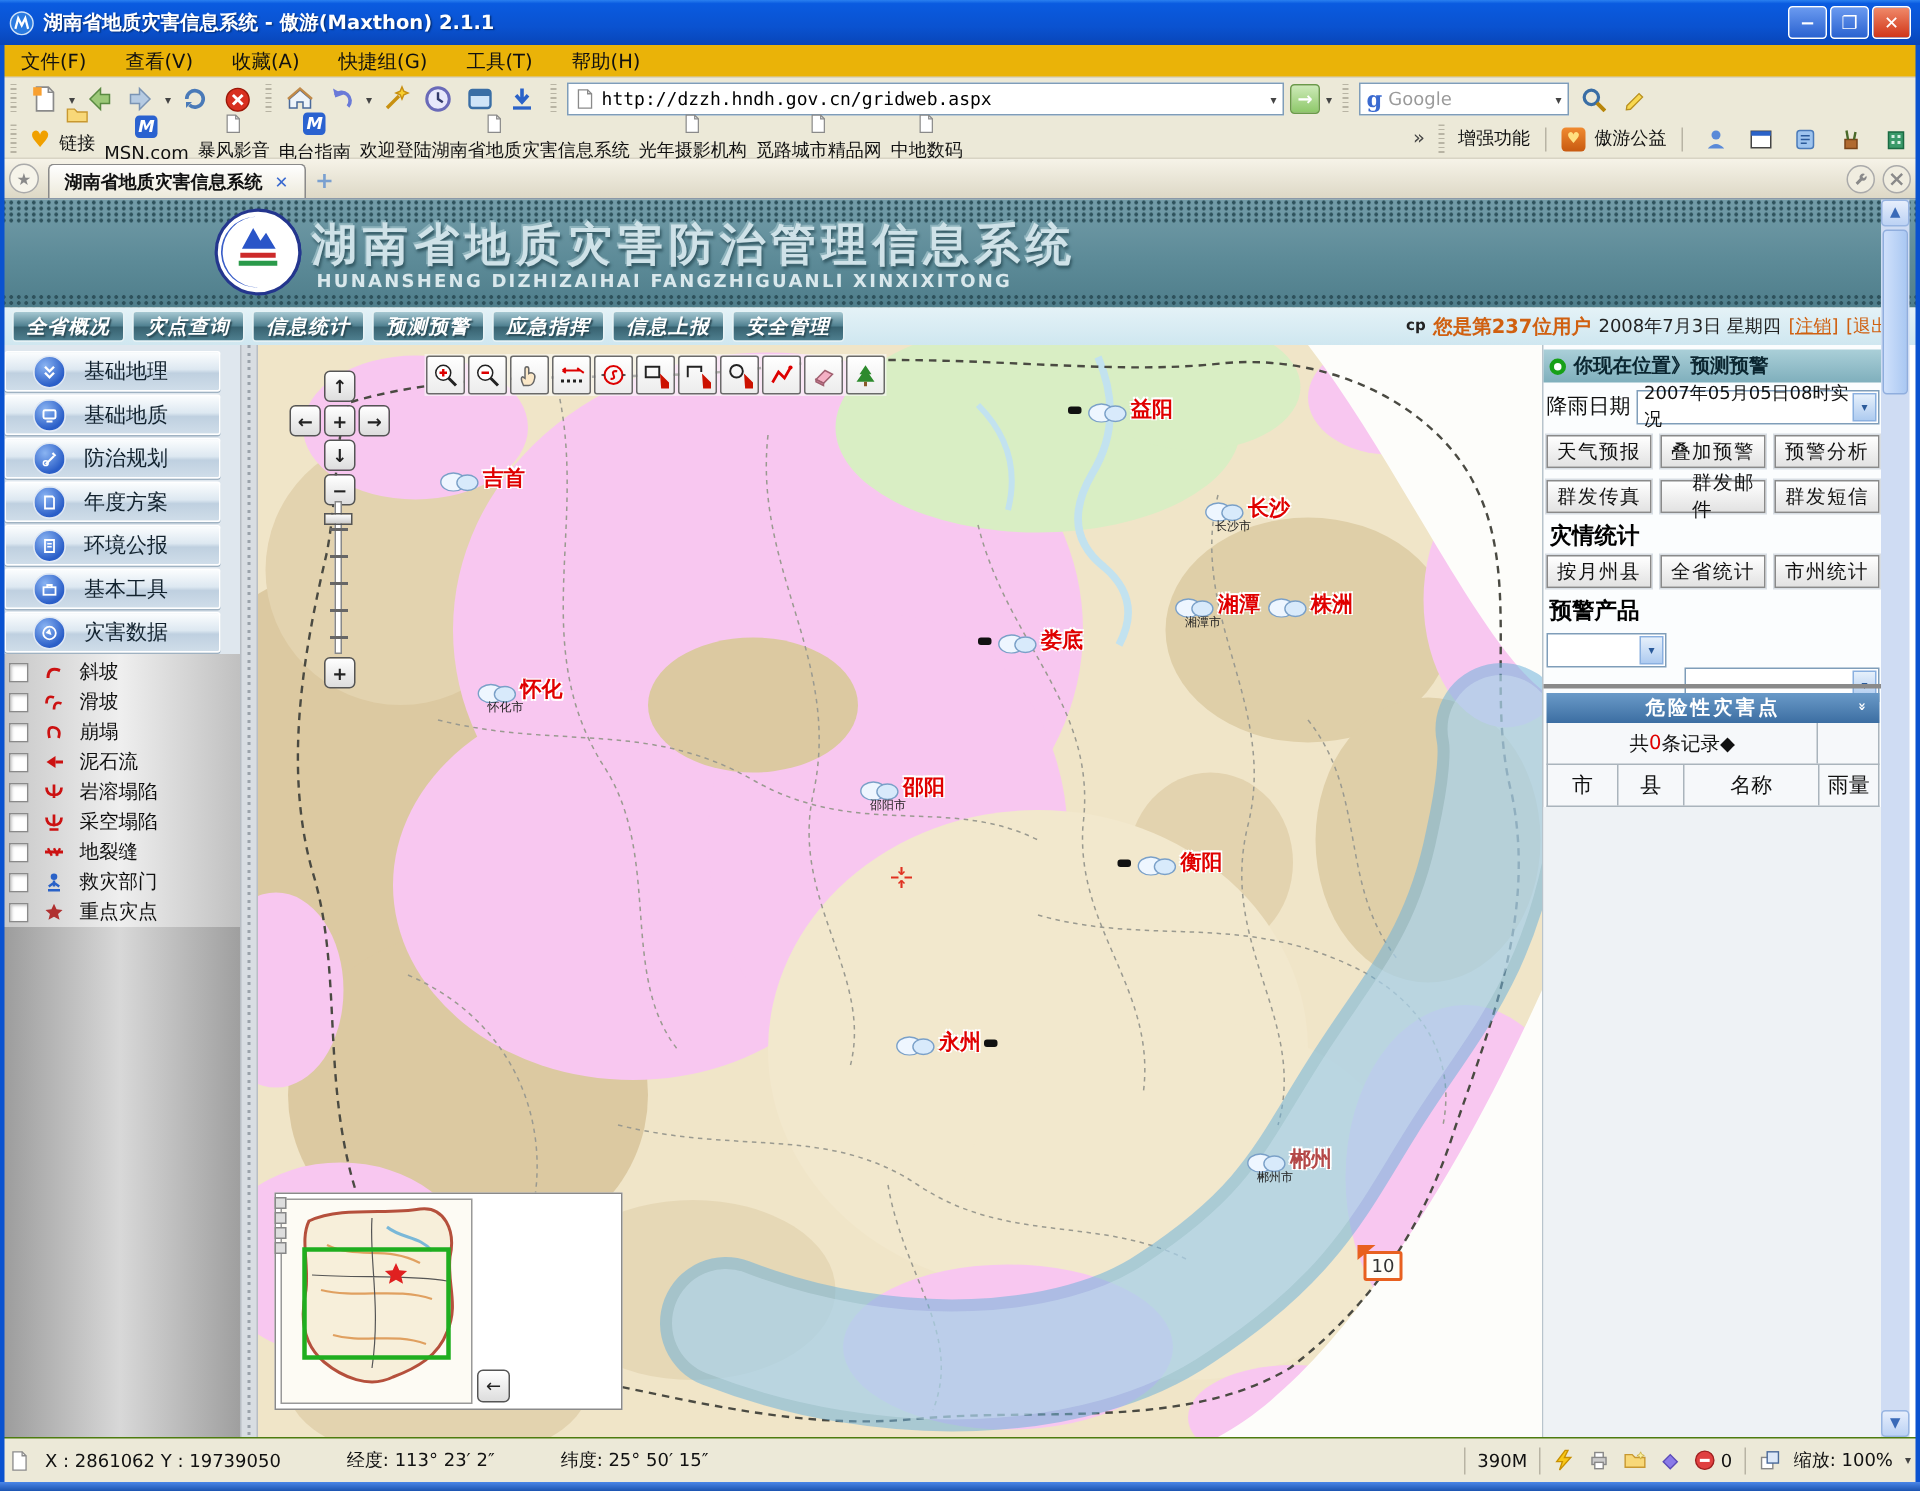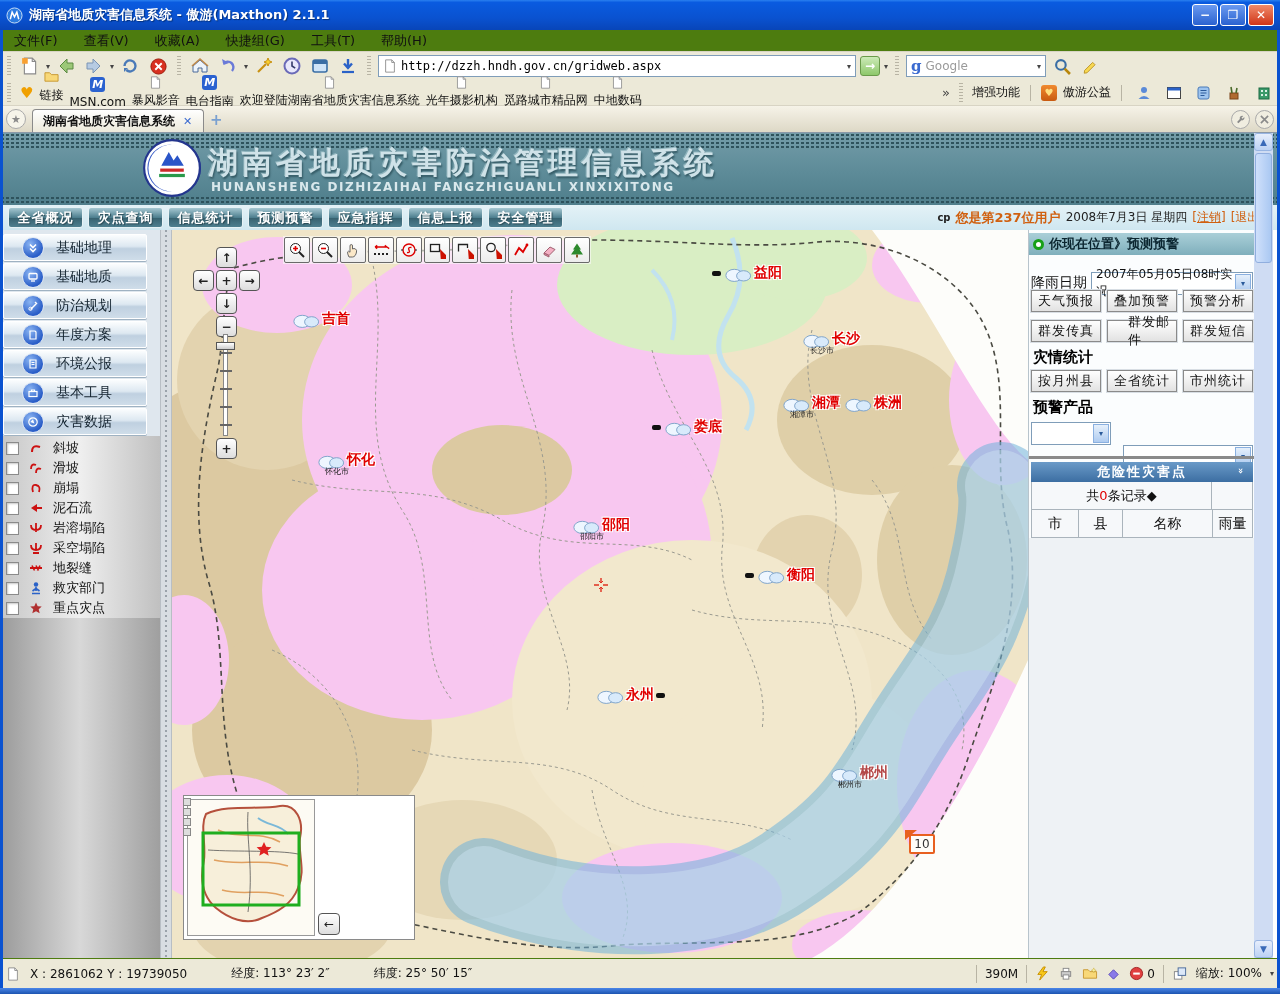--- a/index.html
+++ b/index.html
@@ -9,21 +9,21 @@
   .row{display:flex;align-items:center;}
 
   
   .titlebar{left:0;top:0;width:1280px;height:30px;background:linear-gradient(180deg,#2a80f0 0%,#0a5be0 8%,#0a52d0 60%,#0845b8 100%);display:flex;align-items:center;padding:0 6px;gap:6px;}
   .titlebar .ttl{color:#fff;font-weight:bold;font-size:13px;text-shadow:1px 1px 1px #04307a;}
   .winbtns{margin-left:auto;display:flex;gap:2px;}
   .wbtn{width:26px;height:22px;border:1px solid #fff;border-radius:3px;background:linear-gradient(180deg,#6a9af0,#2a62d0);color:#fff;font-size:12px;font-weight:bold;display:flex;align-items:center;justify-content:center;}
   .wbtn.close{background:linear-gradient(180deg,#f08a6a,#d03518);}
 
   
-  .menubar{left:0;top:30px;width:1280px;height:22px;background:#4d7c0f;border-bottom:1px solid #d8d4c4;display:flex;align-items:center;gap:26px;padding:0 14px;}
+  .menubar{left:0;top:30px;width:1280px;height:22px;background:#eab308;border-bottom:1px solid #d8d4c4;display:flex;align-items:center;gap:26px;padding:0 14px;}
   .mi{font-size:13px;color:#111;}
 
   
   .toolbar{left:0;top:52px;width:1280px;height:28px;background:#ece9d8;display:flex;align-items:center;gap:4px;padding:0 4px;}
   .grip{width:4px;height:20px;background:repeating-linear-gradient(180deg,#b8b4a4 0 1px,transparent 1px 3px);margin:0 3px;}
   .tbtn{width:24px;height:24px;display:flex;align-items:center;justify-content:center;}
   .caret{font-size:8px;color:#444;}
   .urlbox{width:478px;height:22px;background:#fff;border:1px solid #7f9db9;display:flex;align-items:center;gap:4px;padding:0 4px;}
   .urltext{font-family:"DejaVu Sans Mono","Liberation Mono",monospace;font-size:12px;color:#000;white-space:nowrap;overflow:hidden;flex:1;}
   .gobtn{width:20px;height:20px;background:linear-gradient(180deg,#cdeab8,#8ec86a);border:1px solid #6a9a4a;border-radius:3px;color:#fff;display:flex;align-items:center;justify-content:center;font-size:12px;font-weight:bold;}
@@ -54,21 +54,21 @@
   
   .siteheader{left:0;top:133px;width:1280px;height:72px;background:linear-gradient(180deg,#739ca8 0%,#5d8b98 55%,#4f7e8b 100%);overflow:hidden;}
   .dots{position:absolute;left:0;width:1280px;background-image:radial-gradient(circle,#2e525c 1.2px,transparent 1.4px);background-size:5px 4px;}
   .site-title{position:absolute;left:208px;top:10px;font-size:30px;font-weight:bold;color:#cfe2e8;letter-spacing:4px;text-shadow:1px 2px 2px #335964,-1px -1px 0 #8fb4bd;}
   .site-sub{position:absolute;left:211px;top:47px;font-size:12px;letter-spacing:1.5px;color:#d9e8ec;font-weight:bold;}
   .orgs{position:absolute;left:788px;top:44px;width:342px;height:28px;background:linear-gradient(180deg,#d5e1e5,#aec6cd);clip-path:polygon(9% 100%,16% 0,100% 0,100% 100%);display:flex;align-items:center;justify-content:center;gap:10px;font-size:13px;color:#16323c;}
   .orgs .bar{width:1px;height:16px;background:#5a7a84;}
 
   
   .navrow{left:0;top:205px;width:1280px;height:25px;background:linear-gradient(180deg,#e4f2f7,#cfe7f0);display:flex;align-items:center;padding:0 8px;gap:5px;}
-  .ntab{width:75px;height:21px;border:1px solid #e6f2f5;border-radius:3px;background:linear-gradient(180deg,#a6c8d2 0%,#4e7f8f 50%,#37616f 52%,#4e7f8f 100%);color:#fff;font-size:13px;font-weight:bold;display:flex;align-items:center;justify-content:center;letter-spacing:1px;text-shadow:1px 1px 1px #2a4a55;}
+  .ntab{width:75px;height:21px;border:1px solid #e6f2f5;border-radius:3px;background:linear-gradient(180deg,#a6c8d2 0%,#4e7f8f 50%,#37616f 52%,#4e7f8f 100%);color:#fff;font-size:13px;font-weight:bold;display:flex;align-items:center;justify-content:center;letter-spacing:1px;text-shadow:1px 1px 1px #2a4a55;font-style:italic;}
   .userinfo{margin-left:auto;display:flex;align-items:center;gap:5px;font-size:12px;padding-right:8px;}
   .userinfo .cp{font-size:10px;font-weight:bold;color:#222;}
   .userinfo .visitor{color:#d06010;font-weight:bold;font-size:13px;}
   .userinfo .date{color:#222;}
   .userinfo .lk{color:#d06010;text-decoration:underline;}
   .userinfo .ex{color:#d06010;}
 
   
   .main{left:0;top:230px;width:1280px;height:728px;background:#fff;}
 
@@ -104,21 +104,21 @@
   .overview{position:absolute;left:11px;top:565px;width:232px;height:145px;background:#fff;border:1px solid #8a8a8a;}
   .ovmap{position:absolute;left:3px;top:3px;width:128px;height:137px;border:1px solid #999;background:#fdfbf4;}
   .ovstrip{position:absolute;left:-1px;top:2px;display:flex;flex-direction:column;gap:2px;}
   .ovstrip span{width:8px;height:8px;background:#ddd;border:1px solid #888;}
   .ovarrow{position:absolute;left:134px;top:117px;width:22px;height:22px;background:linear-gradient(180deg,#fff,#ddd);border:1px solid #555;border-radius:4px;display:flex;align-items:center;justify-content:center;font-size:12px;color:#222;}
 
   
   .rpanel{position:absolute;left:1028px;top:0;width:226px;height:728px;background:#fbfdfe;border-left:1px solid #b8c4cc;}
   .locbar{position:absolute;left:0;top:3px;width:226px;height:22px;background:linear-gradient(180deg,#aacfd8,#7fafbc);display:flex;align-items:center;gap:5px;padding:0 4px;font-size:13px;color:#0b2630;font-weight:bold;}
   .locdot{width:11px;height:11px;border-radius:50%;border:3px solid #17a017;background:#fff;flex:none;}
-  .rainrow{position:absolute;left:0;top:40px;width:226px;height:26px;display:flex;align-items:center;gap:4px;padding:0 2px;}
+  .rainrow{position:absolute;left:0;top:28px;width:226px;height:26px;display:flex;align-items:center;gap:4px;padding:0 2px;}
   .rainlbl{font-size:14px;color:#111;white-space:nowrap;}
   .xpsel{height:23px;background:#fff;border:1px solid #7f9db9;display:flex;align-items:center;font-size:12px;color:#111;position:relative;padding:0 18px 0 4px;}
   .xpsel .da{position:absolute;right:1px;top:1px;bottom:1px;width:16px;background:linear-gradient(180deg,#e6f0fb,#aecbf0);border:1px solid #8ab0e0;display:flex;align-items:center;justify-content:center;font-size:8px;color:#2a5a9a;}
   .pbtn{position:absolute;width:70px;height:22px;background:linear-gradient(180deg,#ffffff,#e2e2e2);border:1px solid #8a8a8a;box-shadow:0 0 0 1px #d8dee4;font-size:13px;color:#111;display:flex;align-items:center;justify-content:center;letter-spacing:1px;}
   .ptitle{position:absolute;left:4px;font-size:15px;font-weight:bold;color:#000;}
   .pdivider{position:absolute;left:0;width:226px;height:3px;background:#8a8a8a;}
   .dangerbar{position:absolute;left:2px;top:232px;width:222px;height:20px;background:linear-gradient(180deg,#6a9ac8,#3c6ea2);color:#fff;font-size:13px;font-weight:bold;display:flex;align-items:center;justify-content:center;letter-spacing:2px;position:absolute;}
   .dangerbar .dc{position:absolute;right:8px;font-size:9px;}
   .recrow{position:absolute;left:2px;top:252px;width:222px;height:28px;border:1px solid #aab4bc;border-top:none;background:#f6f8fa;display:flex;}
   .recrow .rc1{width:180px;display:flex;align-items:center;justify-content:center;font-size:13px;color:#111;border-right:1px solid #aab4bc;}

